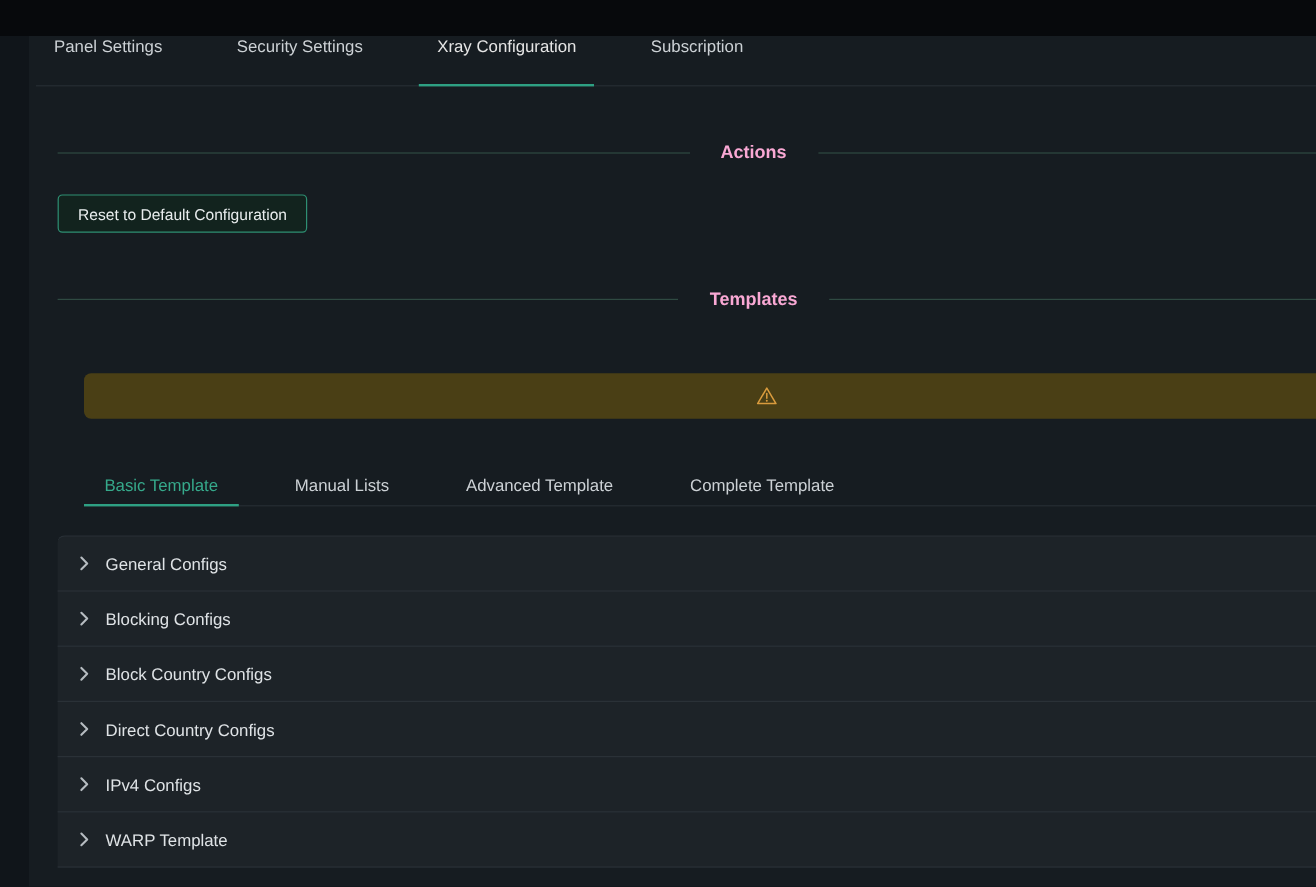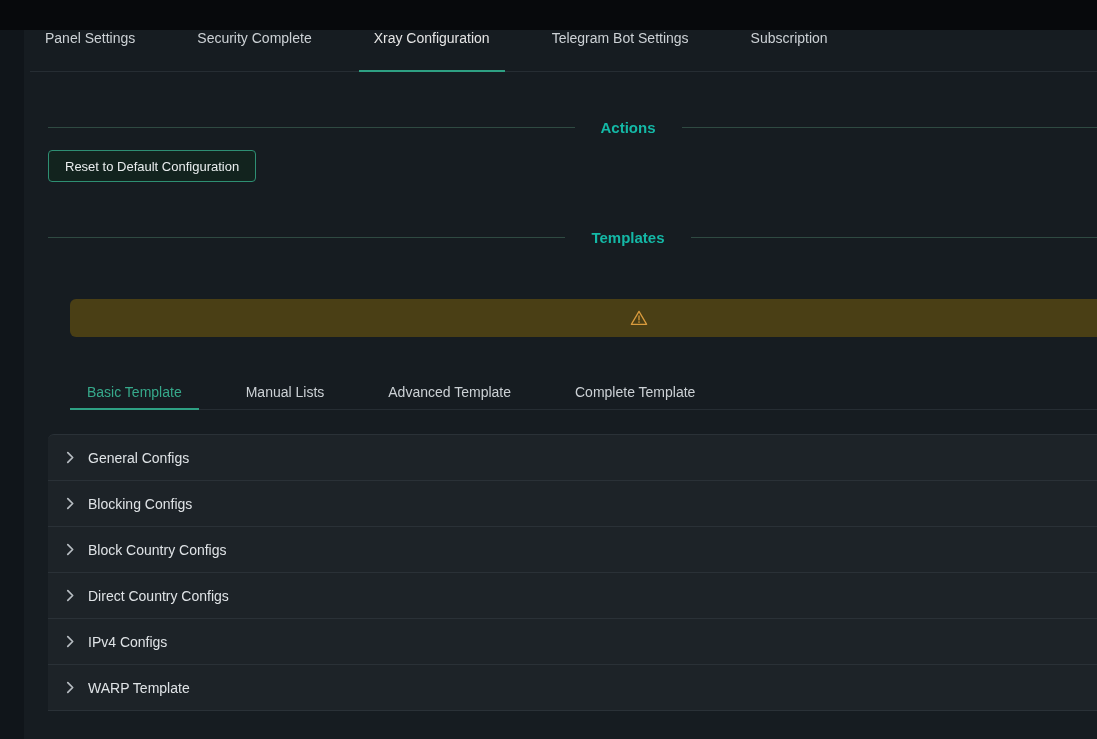--- a/index.html
+++ b/index.html
@@ -41,27 +41,27 @@
   .tab.active { color: #e5e5e5; }
   .tab.active::after {
     content: ""; position: absolute; left: 0; right: 0; bottom: -1px;
     height: 2px; background: #2ea083;
   }
 
   
   .divider { display: flex; align-items: center; margin-top: 44px; height: 22px; }
   .divider .line { flex: 1; height: 1px; background: #2f4a42; }
   .divider .divider-text {
-    padding: 0 26px; font-size: 15px; font-weight: bold; color: #14b8a6;
+    padding: 0 26px; font-size: 15px; font-weight: bold; color: #f9a8d4;
     white-space: nowrap;
   }
 
   
   .reset-btn {
-    display: block; margin-top: 12px; height: 32px; padding: 0 16px;
+    display: block; margin-top: 24px; height: 32px; padding: 0 16px;
     background: #12231e; border: 1px solid #2e8f73; border-radius: 4px;
     color: #e9edee; font-size: 13px; font-family: inherit; cursor: pointer;
   }
 
   
   .templates-panel { margin-left: 22px; }
 
   .alert {
     margin-top: 51px; height: 38px;
     background: #4a3f15; border-radius: 6px;
@@ -104,27 +104,24 @@
 
 <div class="topbar"></div>
 
 <div class="card">
 
   <div class="main-tabs">
     <div class="tab">
       <span>Panel Settings</span>
     </div>
     <div class="tab">
-      <span>Security Complete</span>
+      <span>Security Settings</span>
     </div>
     <div class="tab active">
       <span>Xray Configuration</span>
-    </div>
-    <div class="tab">
-      <span>Telegram Bot Settings</span>
     </div>
     <div class="tab">
       <span>Subscription</span>
     </div>
   </div>
 
   <div class="divider">
     <span class="line"></span>
     <span class="divider-text">Actions</span>
     <span class="line"></span>

